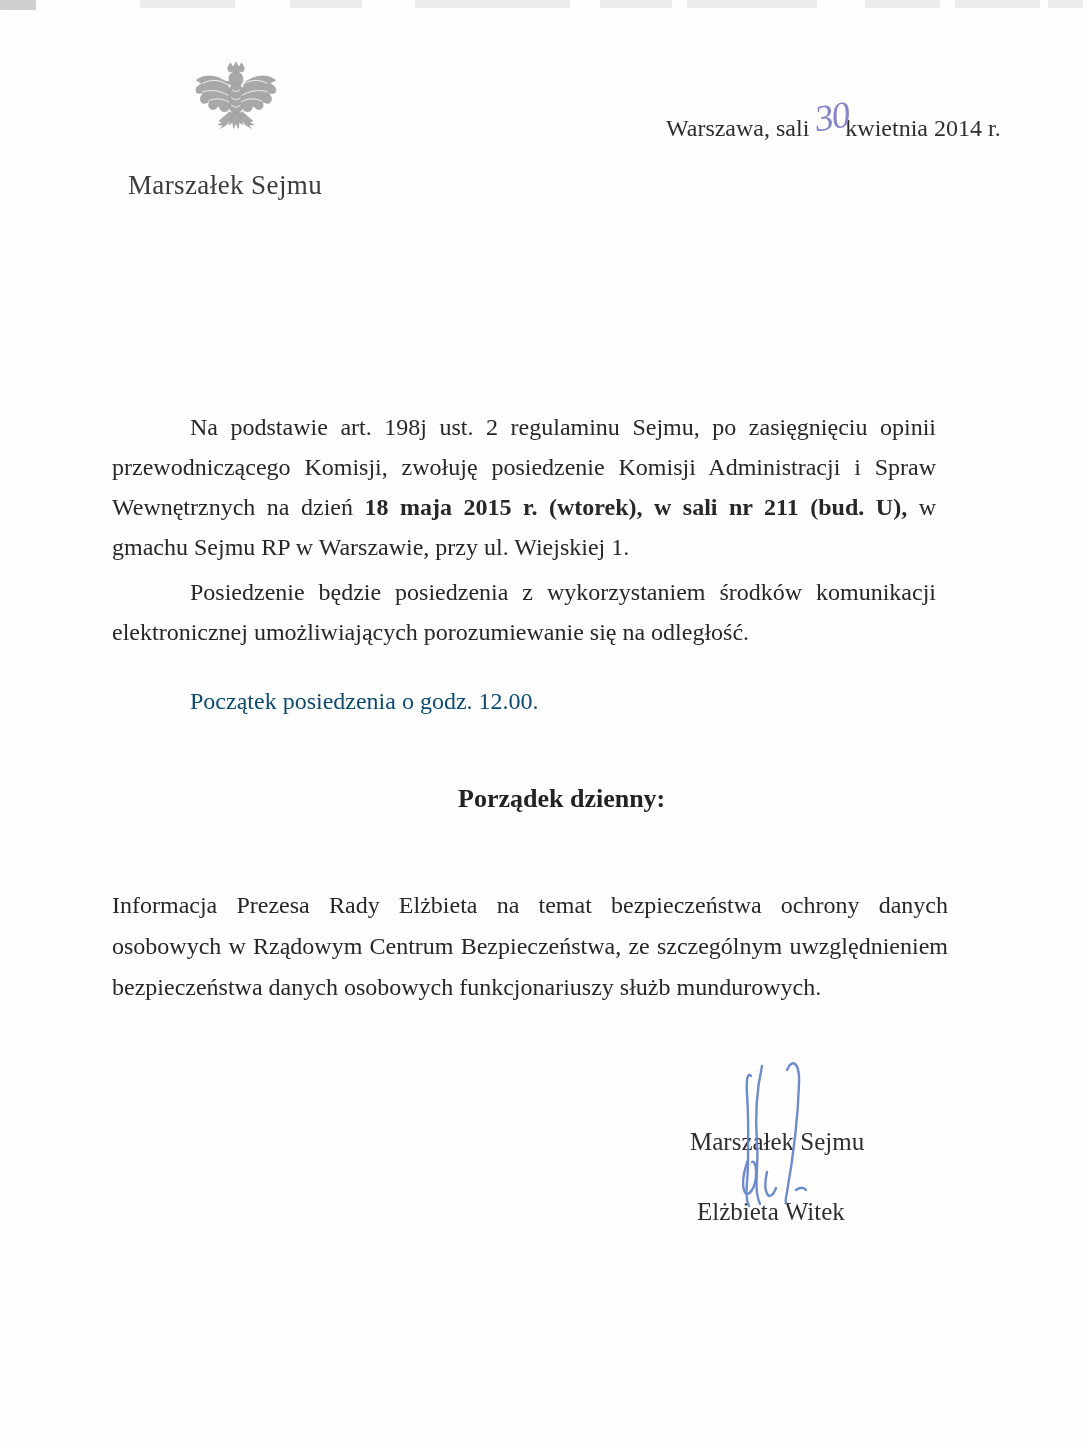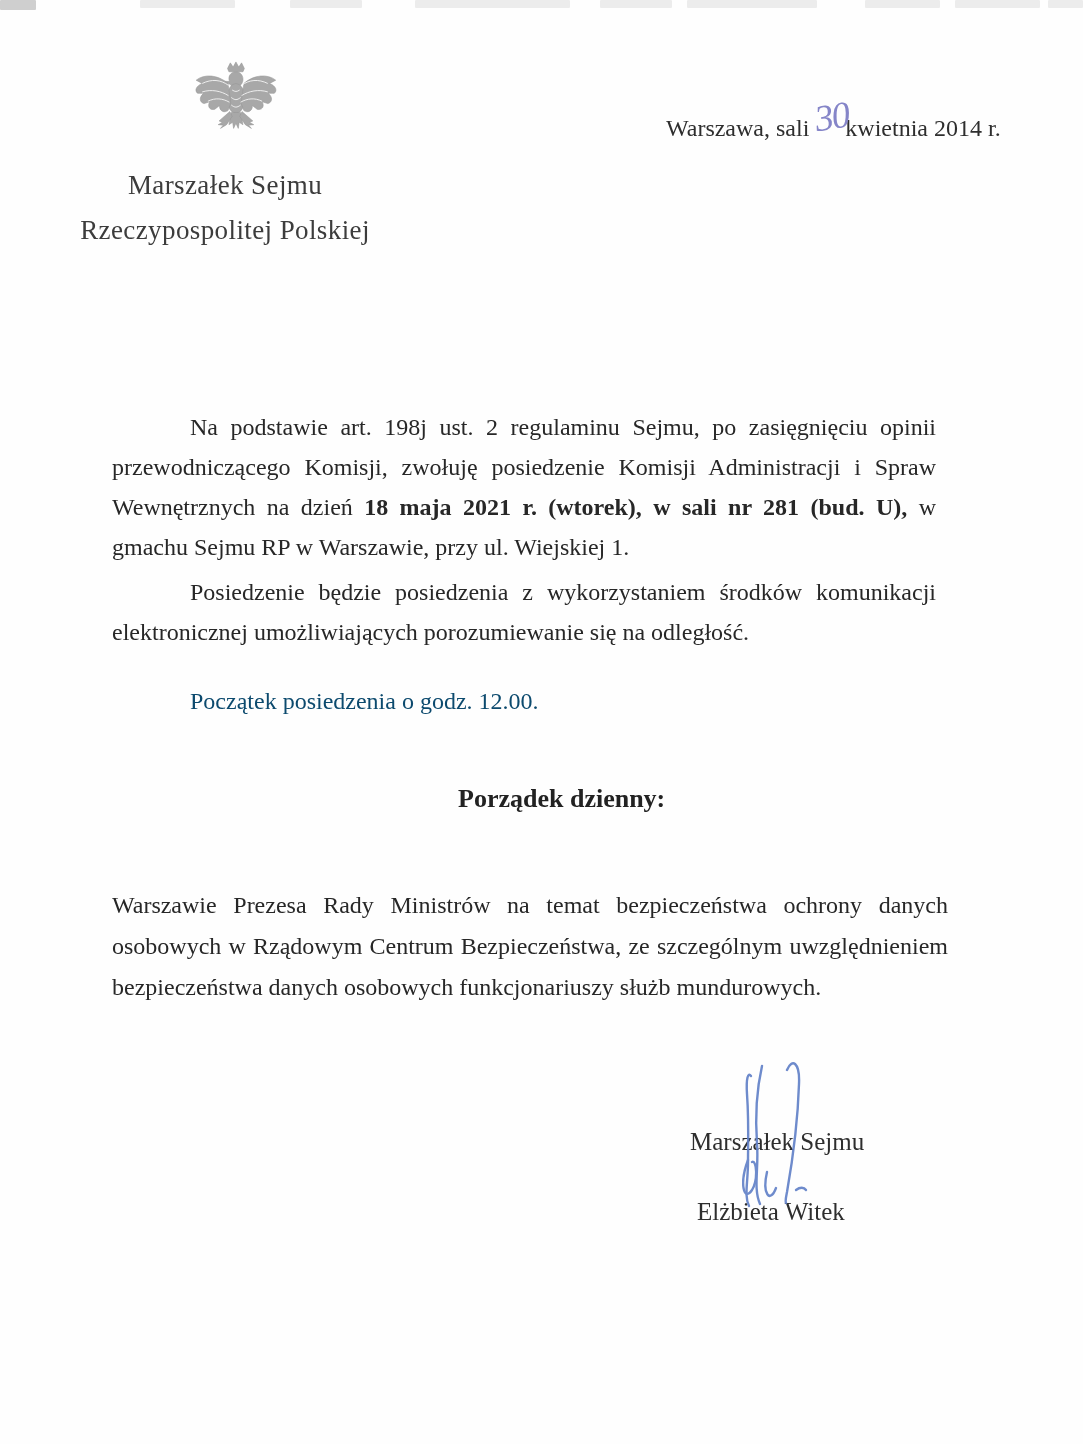--- a/index.html
+++ b/index.html
@@ -100,36 +100,35 @@
     <path d="M82 34 C72 31 62 33 54 38"></path>
     <path d="M76 44 C68 40 60 41 53 45"></path>
     <path d="M44 32 C47 34 49 34 52 32"></path>
     <path d="M43 40 C47 43 49 43 53 40"></path>
     <path d="M43 48 C47 51 49 51 53 48"></path>
   </g>
 </svg>
 
 <div class="letterhead">
   <div>Marszałek Sejmu</div>
-  <div>Rzeczypospolitej Polskiej</div>
 </div>
 
 <div class="dateline">
   <span>Warszawa, sali</span><span class="hand-day">30</span><span>kwietnia 2014 r.</span>
 </div>
 
-<p class="para indent" id="para1"><span>Na podstawie art. 198j ust. 2 regulaminu Sejmu, po zasięgnięciu opinii przewodniczącego Komisji, zwołuję posiedzenie Komisji Administracji i Spraw Wewnętrznych na dzień </span><b>18 maja 2021 r. (wtorek), w sali nr 281 (bud. U),</b><span> w gmachu Sejmu RP w Warszawie, przy ul. Wiejskiej 1.</span></p>
+<p class="para indent" id="para1"><span>Na podstawie art. 198j ust. 2 regulaminu Sejmu, po zasięgnięciu opinii przewodniczącego Komisji, zwołuję posiedzenie Komisji Administracji i Spraw Wewnętrznych na dzień </span><b>18 maja 2015 r. (wtorek), w sali nr 211 (bud. U),</b><span> w gmachu Sejmu RP w Warszawie, przy ul. Wiejskiej 1.</span></p>
 
 <p class="para indent" id="para2">Posiedzenie będzie posiedzenia z wykorzystaniem środków komunikacji elektronicznej umożliwiających porozumiewanie się na odległość.</p>
 
 <div class="start-line">Początek posiedzenia o godz. 12.00.</div>
 
 <div class="agenda-heading">Porządek dzienny:</div>
 
-<p class="para" id="agenda-item">Warszawie Prezesa Rady Ministrów na temat bezpieczeństwa ochrony danych osobowych w Rządowym Centrum Bezpieczeństwa, ze szczególnym uwzględnieniem bezpieczeństwa danych osobowych funkcjonariuszy służb mundurowych.</p>
+<p class="para" id="agenda-item">Informacja Prezesa Rady Elżbieta na temat bezpieczeństwa ochrony danych osobowych w Rządowym Centrum Bezpieczeństwa, ze szczególnym uwzględnieniem bezpieczeństwa danych osobowych funkcjonariuszy służb mundurowych.</p>
 
 <div class="sig-role">Marszałek Sejmu</div>
 <div class="sig-name">Elżbieta Witek</div>
 
 <svg class="signature-svg" viewBox="0 0 92 172" aria-hidden="true">
   <g fill="none" stroke-width="2.4" stroke-linecap="round" stroke-linejoin="round" opacity="0.9" stroke="#5f7fc7">
     <path d="M27 22 C24 18 22 24 23 40 C25 68 24 92 24 108 C24 128 20 142 25 152"></path>
     <path d="M38 12 C33 34 31 62 33 90 C35 114 29 134 36 150"></path>
     <path d="M63 16 C68 4 76 8 75 30 C74 62 69 104 63 138 C62 143 61 147 62 149"></path>
     <path d="M24 106 C15 130 20 148 28 136 C34 126 33 106 28 108"></path>

